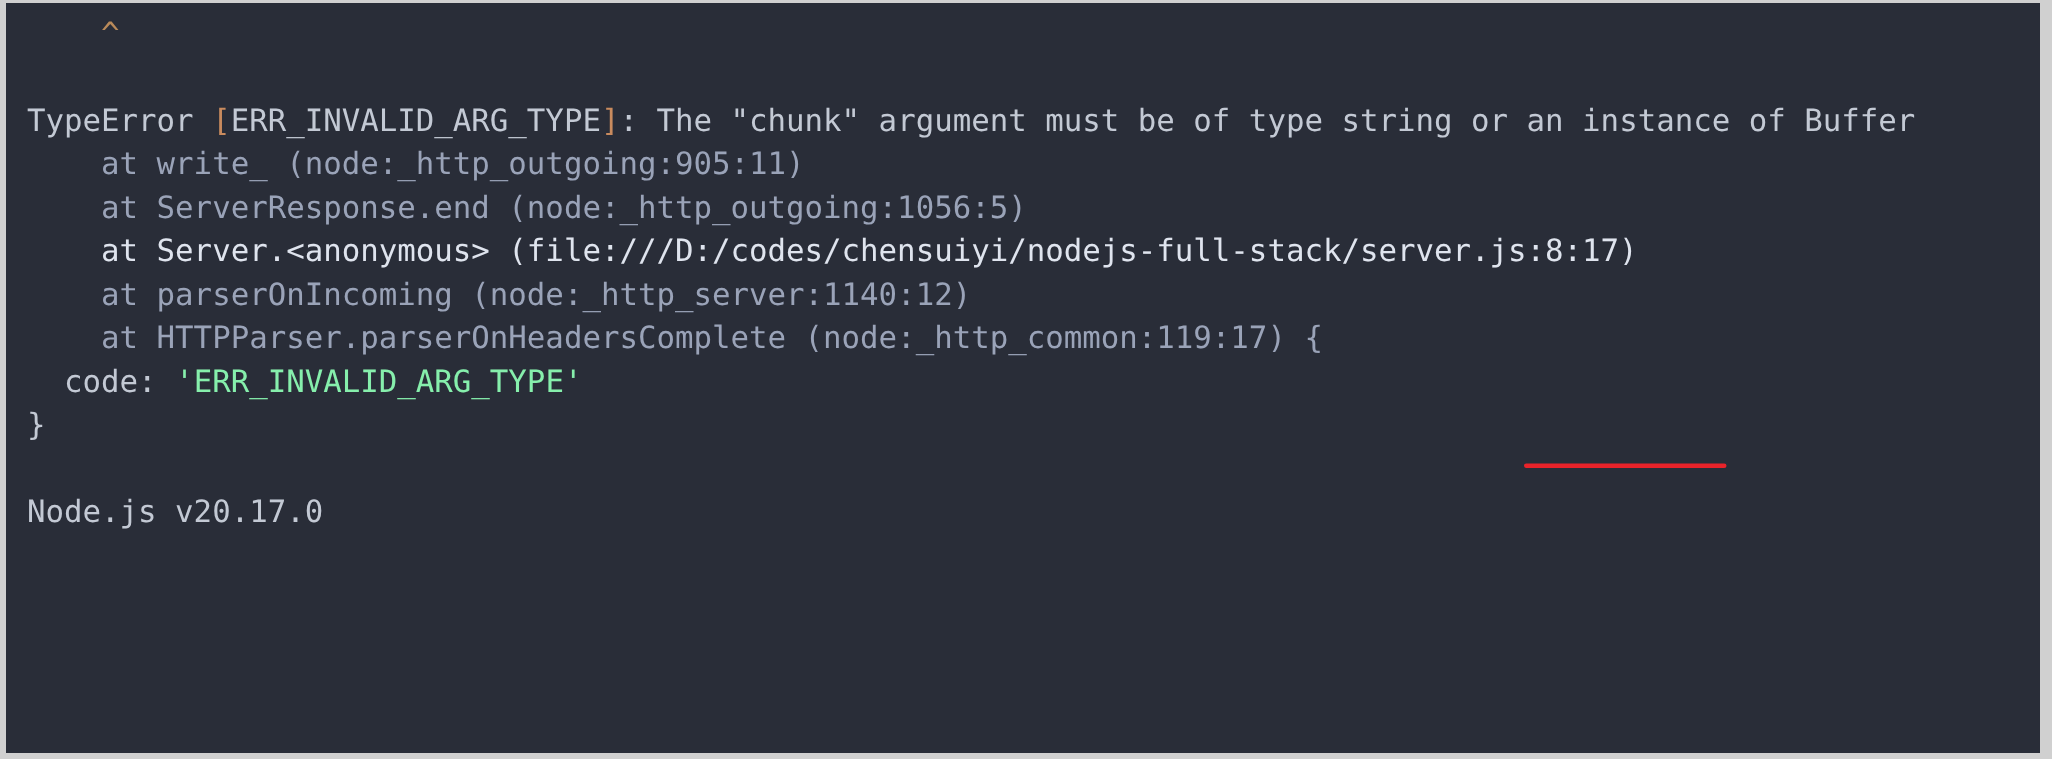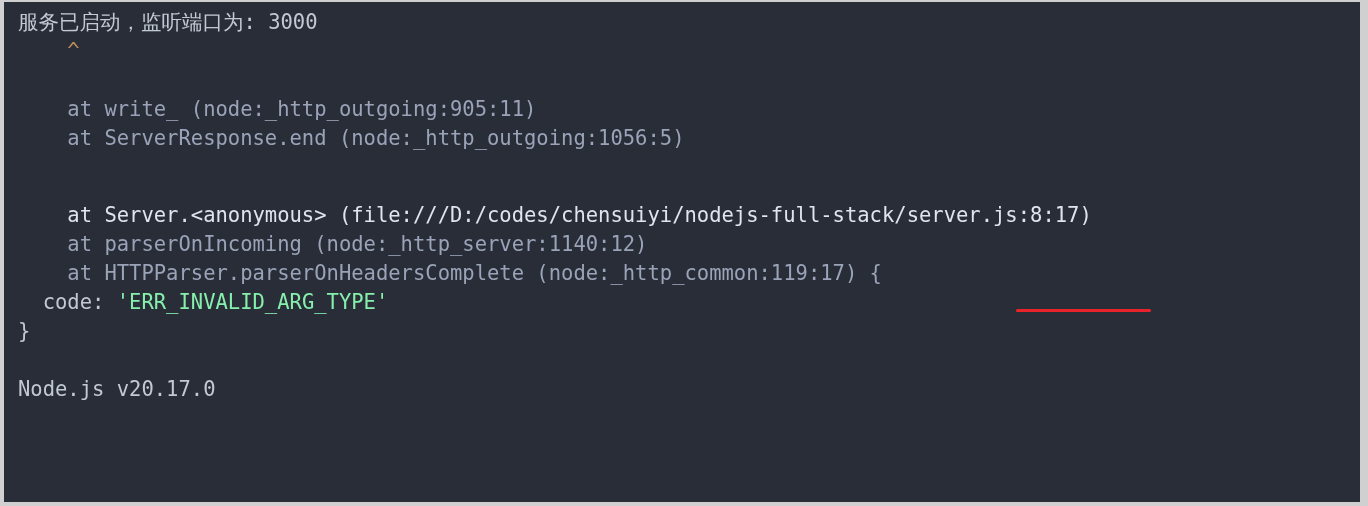--- a/index.html
+++ b/index.html
@@ -49,21 +49,21 @@
   }
   .line {
     height: 29px;
     line-height: 29px;
     font-size: 20.5px;
     white-space: pre;
     color: #c3c9d4;
     letter-spacing: 0px;
   }
   .line.dim      { color: #9aa3b8; }
-  .line.bright   { color: #dfe4ee; margin-top: 48px; }
+  .line.bright   { color: #dfe4ee; }
   .line.blank    { color: transparent; }
   .tok-bracket   { color: #c98b5e; }
   .tok-green     { color: #86efac; }
   .tok-caret     { color: #b98a5a; }
   .underline-mark {
     position: absolute;
     left: 1012px;
     top: 307px;
     width: 135px;
     height: 3px;
@@ -72,28 +72,28 @@
   }
 </style>
 </head>
 <body>
 
 <div id="screen">
 
   <div id="terminal">
     <div class="term-lines">
 
-      <div class="line">服务已启动，监听端口为: 3000</div>
 
 
 
       <div class="line"><span class="tok-caret">    ^</span></div>
 
       <div class="line blank"></div>
 
+      <div class="line"><span>TypeError </span><span class="tok-bracket">[</span><span>ERR_INVALID_ARG_TYPE</span><span class="tok-bracket">]</span><span>: The "chunk" argument must be of type string or an instance of Buffer</span></div>
 
 
       <div class="line dim">    at write_ (node:_http_outgoing:905:11)</div>
 
       <div class="line dim">    at ServerResponse.end (node:_http_outgoing:1056:5)</div>
 
       <div class="line bright">    at Server.&lt;anonymous&gt; (file:///D:/codes/chensuiyi/nodejs-full-stack/server.js:8:17)</div>
 
 
       <div class="line dim">    at parserOnIncoming (node:_http_server:1140:12)</div>

